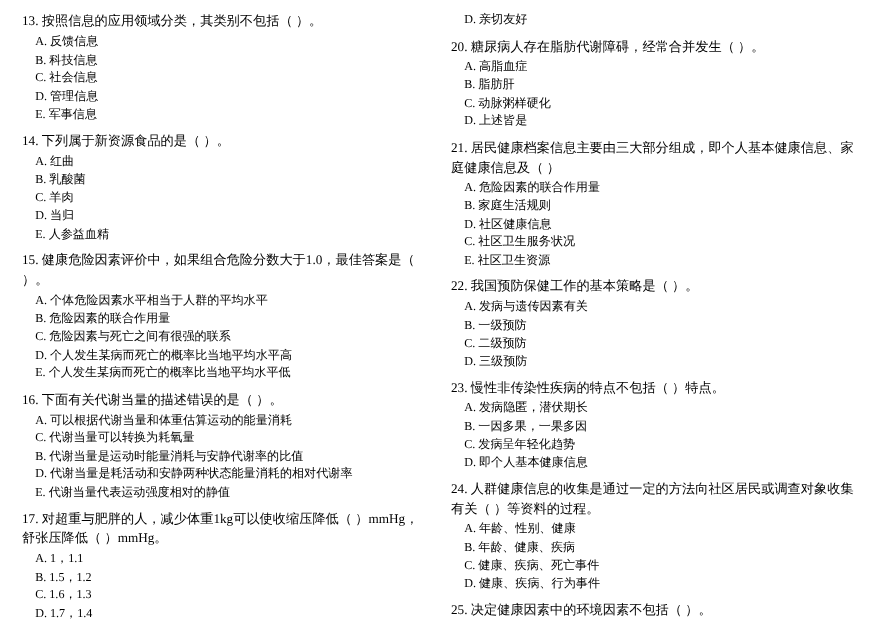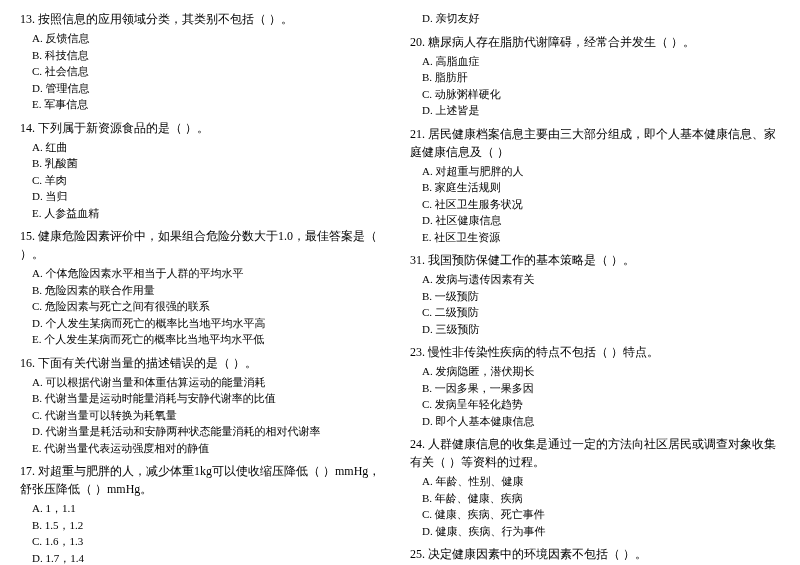--- a/index.html
+++ b/index.html
@@ -66,22 +66,22 @@
           <div class="question-title">15. 健康危险因素评价中，如果组合危险分数大于1.0，最佳答案是（  ）。</div>
           <div class="option">A. 个体危险因素水平相当于人群的平均水平</div>
           <div class="option">B. 危险因素的联合作用量</div>
           <div class="option">C. 危险因素与死亡之间有很强的联系</div>
           <div class="option">D. 个人发生某病而死亡的概率比当地平均水平高</div>
           <div class="option">E. 个人发生某病而死亡的概率比当地平均水平低</div>
         </div>
         <div class="question-block">
           <div class="question-title">16. 下面有关代谢当量的描述错误的是（  ）。</div>
           <div class="option">A. 可以根据代谢当量和体重估算运动的能量消耗</div>
+          <div class="option">C. 代谢当量可以转换为耗氧量</div>
           <div class="option">B. 代谢当量是运动时能量消耗与安静代谢率的比值</div>
-          <div class="option">C. 代谢当量可以转换为耗氧量</div>
           <div class="option">D. 代谢当量是耗活动和安静两种状态能量消耗的相对代谢率</div>
           <div class="option">E. 代谢当量代表运动强度相对的静值</div>
         </div>
         <div class="question-block">
           <div class="question-title">17. 对超重与肥胖的人，减少体重1kg可以使收缩压降低（  ）mmHg，舒张压降低（  ）mmHg。</div>
           <div class="option">A. 1，1.1</div>
           <div class="option">B. 1.5，1.2</div>
           <div class="option">C. 1.6，1.3</div>
           <div class="option">D. 1.7，1.4</div>
         </div>
@@ -96,28 +96,28 @@
         </div>
         <div class="question-block">
           <div class="question-title">20. 糖尿病人存在脂肪代谢障碍，经常合并发生（  ）。</div>
           <div class="option">A. 高脂血症</div>
           <div class="option">B. 脂肪肝</div>
           <div class="option">C. 动脉粥样硬化</div>
           <div class="option">D. 上述皆是</div>
         </div>
         <div class="question-block">
           <div class="question-title">21. 居民健康档案信息主要由三大部分组成，即个人基本健康信息、家庭健康信息及（  ）</div>
-          <div class="option">A. 对超重与肥胖的人</div>
+          <div class="option">A. 危险因素的联合作用量</div>
           <div class="option">B. 家庭生活规则</div>
+          <div class="option">D. 社区健康信息</div>
           <div class="option">C. 社区卫生服务状况</div>
-          <div class="option">D. 社区健康信息</div>
           <div class="option">E. 社区卫生资源</div>
         </div>
         <div class="question-block">
-          <div class="question-title">31. 我国预防保健工作的基本策略是（  ）。</div>
+          <div class="question-title">22. 我国预防保健工作的基本策略是（  ）。</div>
           <div class="option">A. 发病与遗传因素有关</div>
           <div class="option">B. 一级预防</div>
           <div class="option">C. 二级预防</div>
           <div class="option">D. 三级预防</div>
         </div>
         <div class="question-block">
           <div class="question-title">23. 慢性非传染性疾病的特点不包括（  ）特点。</div>
           <div class="option">A. 发病隐匿，潜伏期长</div>
           <div class="option">B. 一因多果，一果多因</div>
           <div class="option">C. 发病呈年轻化趋势</div>

